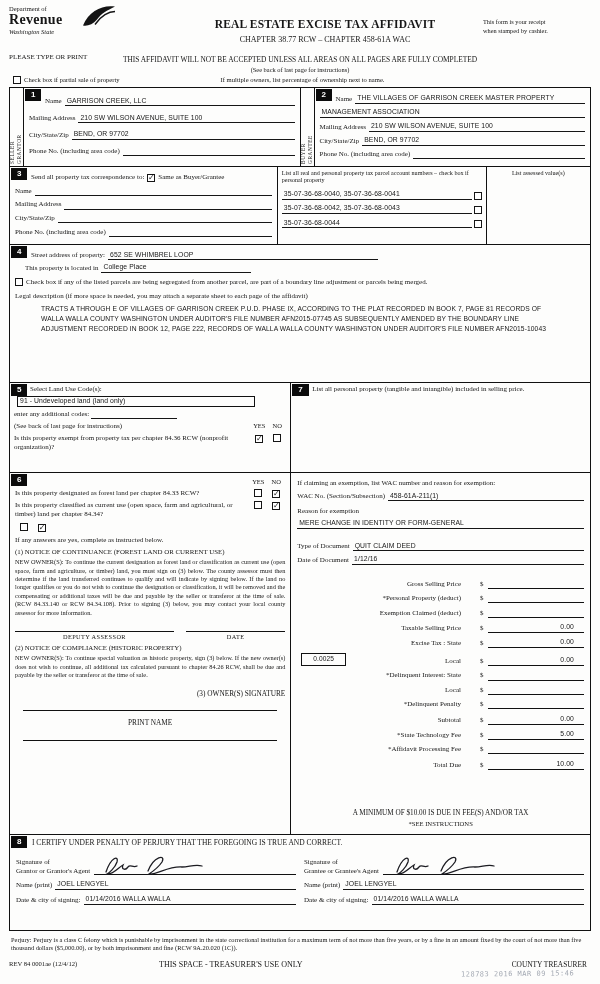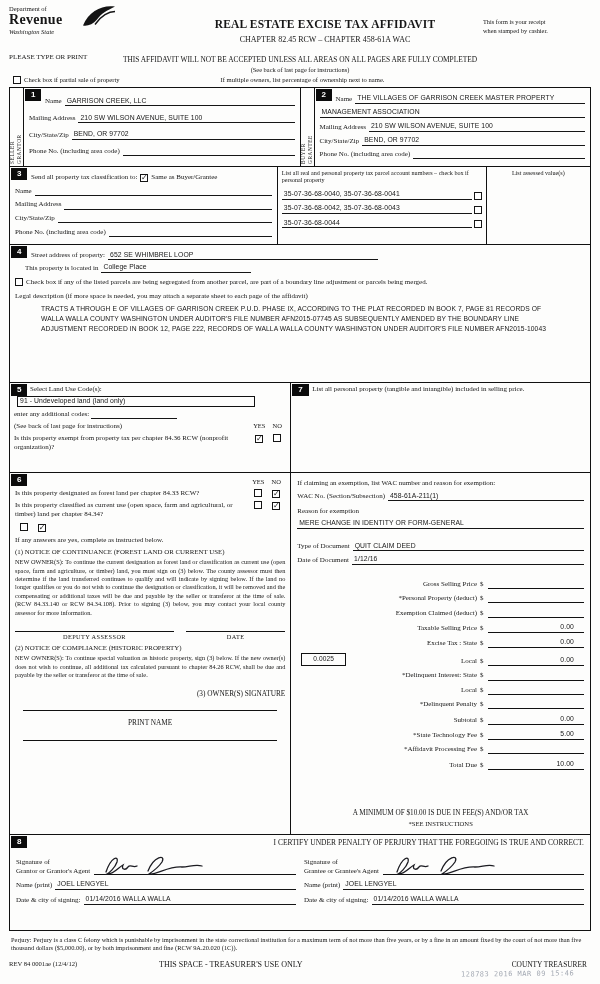--- a/index.html
+++ b/index.html
@@ -86,31 +86,31 @@
   .osig{text-align:right;margin-top:9px;font-size:7.3px}
   .fullline{border-bottom:1px solid #111;height:13px;margin:0 8px}
   .pname{text-align:center;margin-top:7px;font-size:7.3px}
   .s7pp{margin-left:15px;max-width:250px;line-height:1.35}
   .exline{margin-top:2px}
   .sec7bot .fline{margin-top:4px}
   .rlabel{margin-top:6px}
   .ufblock{display:block;margin-top:2px;min-height:10px}
   .gap{height:9px}
   .trow{display:flex;align-items:flex-end;margin-top:5.4px}
-  .tlabel{flex:1;text-align:right;padding-right:3px;white-space:nowrap}
+  .tlabel{flex:1;text-align:right;padding-right:19px;white-space:nowrap}
   .tcur{flex:none;width:8px}
   .tamt{flex:none;width:96px;border-bottom:1px solid #111;text-align:right;padding:0 10px 0 2px;min-height:9px}
   .ratebox{flex:none;border:1px solid #111;padding:1px 11px;margin-left:4px;font-size:6.6px}
   .flexspace{flex:1}
   .minnote{text-align:center;font-size:7.2px}
   .seeins{text-align:center;margin-top:2px;font-size:6.6px}
 
   
   .sec8{border:1.2px solid #111;border-top:none;height:96px;position:relative;padding:2px 6px}
-  .certify{text-align:right;font-size:7.5px;margin-top:1px}
+  .certify{text-align:left;font-size:7.5px;margin-top:1px}
   .siggrid{display:flex;gap:8px;margin-top:4px}
   .sigblock{flex:1;min-width:0}
   .sigrow{display:flex;align-items:flex-end}
   .siglabels{font-size:6.9px;line-height:1.35;flex:none}
   .sigline{flex:1;border-bottom:1px solid #111;height:24px;position:relative;margin-left:4px}
   .ink{position:absolute;left:8px;bottom:-6px;width:108px;height:26px}
   .sigblock .fline{margin-top:5px}
 
   
   .perjury{font-size:6.4px;line-height:1.4;margin-top:5px;padding:0 2px}
@@ -134,21 +134,21 @@
         <div class="dept-sub">Washington State</div>
         <svg class="swoosh" viewBox="0 0 36 26" aria-hidden="true">
           <path d="M2 23 C8 8 22 2 34 4 C26 8 20 11 16 17 C12 22 6 24 2 23 Z" fill="#141414"></path>
           <path d="M14 22 C20 13 28 9 34 9" fill="none" stroke="#141414" stroke-width="1.4"></path>
         </svg>
       </div>
       <div class="type-print">PLEASE TYPE OR PRINT</div>
     </div>
     <div class="hdr-center">
       <div class="title">REAL ESTATE EXCISE TAX AFFIDAVIT</div>
-      <div class="chapter">CHAPTER 82.45 RCW – CHAPTER 458-61A WAC</div>
+      <div class="chapter">CHAPTER 38.77 RCW – CHAPTER 458-61A WAC</div>
     </div>
     <div class="hdr-right">
       <div>This form is your receipt</div>
       <div>when stamped by cashier.</div>
     </div>
   </div>
   <div class="warning b">THIS AFFIDAVIT WILL NOT BE ACCEPTED UNLESS ALL AREAS ON ALL PAGES ARE FULLY COMPLETED</div>
   <div class="seeback">(See back of last page for instructions)</div>
   <div class="checkrow">
     <span class="cb"></span>
@@ -209,21 +209,21 @@
           <span class="uf grow"></span>
         </div>
       </div>
     </section>
   </div>
 
   <div class="sec3">
     <div class="s3left">
       <span class="badge">3</span>
       <div class="s3send first">
-        <span>Send all property tax classification to:</span>
+        <span>Send all property tax correspondence to:</span>
         <span class="cb">✓</span>
         <span class="b">Same as Buyer/Grantee</span>
       </div>
       <div class="fline">
         <span class="lbl">Name</span>
         <span class="uf grow"></span>
       </div>
       <div class="fline">
         <span class="lbl">Mailing Address</span>
         <span class="uf grow"></span>

